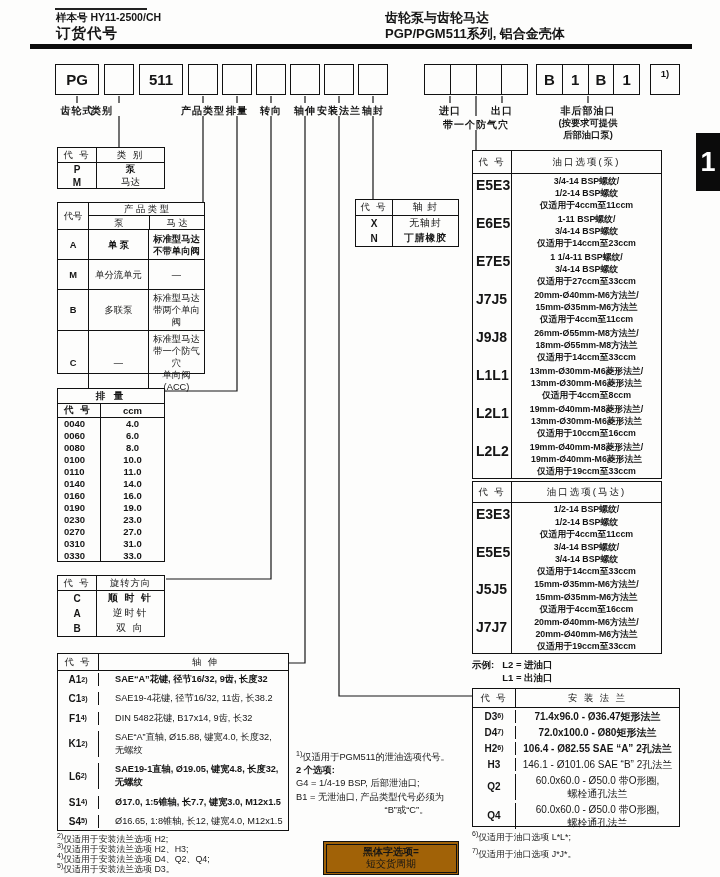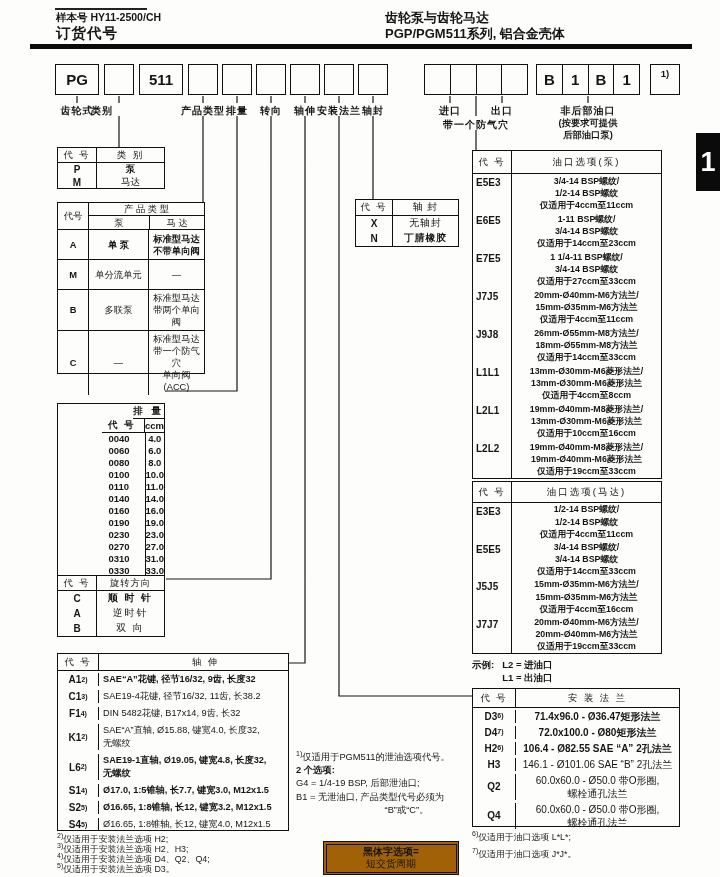--- a/index.html
+++ b/index.html
@@ -43,41 +43,41 @@
   .bold, .bold .c{font-weight:800;}
   sup{font-size:7px;line-height:0;vertical-align:super;}
   
   #cat{left:57px;top:147px;width:108px;height:42px;}
   #cat .th{height:14px;flex:none;}
   #cat .ccol{width:38px;} #cat .vcol{flex:1;font-size:9.5px;}
   #ptype{left:57px;top:202px;width:148px;height:172px;}
   #ptype .c{font-size:9.3px;line-height:12px;}
   #ptype .pt-row{display:flex;border-top:1.1px solid #111;min-height:29px;align-items:stretch;}
   #ptype .pt-row .c{padding:2px 1px;}
-  #disp{left:57px;top:403px;width:108px;height:174px;font-weight:800;align-items:flex-end;}
+  #disp{left:57px;top:388px;width:108px;height:174px;font-weight:800;}
   #disp .title{height:14px;border-bottom:1.2px solid #111;display:flex;align-items:center;
        justify-content:center;font-size:9.5px;letter-spacing:3px;flex:none;}
   #disp .th{height:13px;flex:none;letter-spacing:2px;}
   #disp .ccol{width:42px;justify-content:flex-start;padding-left:6px;font-size:9.5px;}
   #disp .vcol{flex:1;font-size:9.5px;}
   #disp .grow{font-size:9.5px;}
   #rot{left:57px;top:575px;width:108px;height:62px;}
   #rot .th{height:14px;flex:none;}
   #rot .ccol{width:38px;} #rot .vcol{flex:1;font-size:9.8px;letter-spacing:2px;}
   #shaft{left:57px;top:653px;width:232px;height:178px;}
   #shaft .th{height:16px;flex:none;}
   #shaft .ccol{width:40px;} #shaft .vcol{flex:1;padding-left:24px;}
   #shaft .s-row{display:flex;align-items:center;padding:2px 0;}
-  #shaft .s-row .vcol{justify-content:flex-start;text-align:left;padding-left:4px;
+  #shaft .s-row .vcol{justify-content:flex-start;text-align:left;padding-left:16px;
        font-size:9.2px;line-height:13px;}
   #seal{left:355px;top:199px;width:104px;height:48px;}
   #seal .th{height:15px;flex:none;}
   #seal .ccol{width:36px;} #seal .vcol{flex:1;font-size:9.8px;letter-spacing:1px;}
   .ports .th{flex:none;letter-spacing:2px;}
-  .ports .pcode{width:38px;font-weight:800;font-size:10px;padding:3px 0 0 3px;box-sizing:border-box;}
+  .ports .pcode{width:38px;font-weight:800;font-size:14px;padding:3px 0 0 3px;box-sizing:border-box;}
   .ports .pdesc{flex:1;display:flex;flex-direction:column;justify-content:center;text-align:center;
        font-weight:700;font-size:8.8px;line-height:12.3px;}
   #pports{left:472px;top:150px;width:190px;height:329px;}
   #pports .th{height:22px;}
   #mports{left:472px;top:481px;width:190px;height:173px;}
   #mports .th{height:20px;}
   .port-row{flex:1;display:flex;}
   #example{left:472px;top:658px;font-size:9.5px;font-weight:700;display:flex;gap:8px;line-height:13px;}
   #flange{left:472px;top:688px;width:208px;height:139px;}
   #flange .th{height:18px;flex:none;}
@@ -377,27 +377,20 @@
         </div>
 
         <div class="s-row bold">
           <div class="c ccol bcode">
             <span>S1</span>
             <sup>4)</sup>
           </div>
           <div class="c vcol sep pre">Ø17.0, 1:5锥轴, 长7.7, 键宽3.0, M12x1.5</div>
         </div>
 
-        <div class="s-row bold">
-          <div class="c ccol bcode">
-            <span>S2</span>
-            <sup>5)</sup>
-          </div>
-          <div class="c vcol sep pre">Ø16.65, 1:8锥轴, 长12, 键宽3.2, M12x1.5</div>
-        </div>
 
         <div class="s-row">
           <div class="c ccol bcode">
             <span>S4</span>
             <sup>5)</sup>
           </div>
           <div class="c vcol sep pre">Ø16.65, 1:8锥轴, 长12, 键宽4.0, M12x1.5</div>
         </div>
       </div>
   </div>

